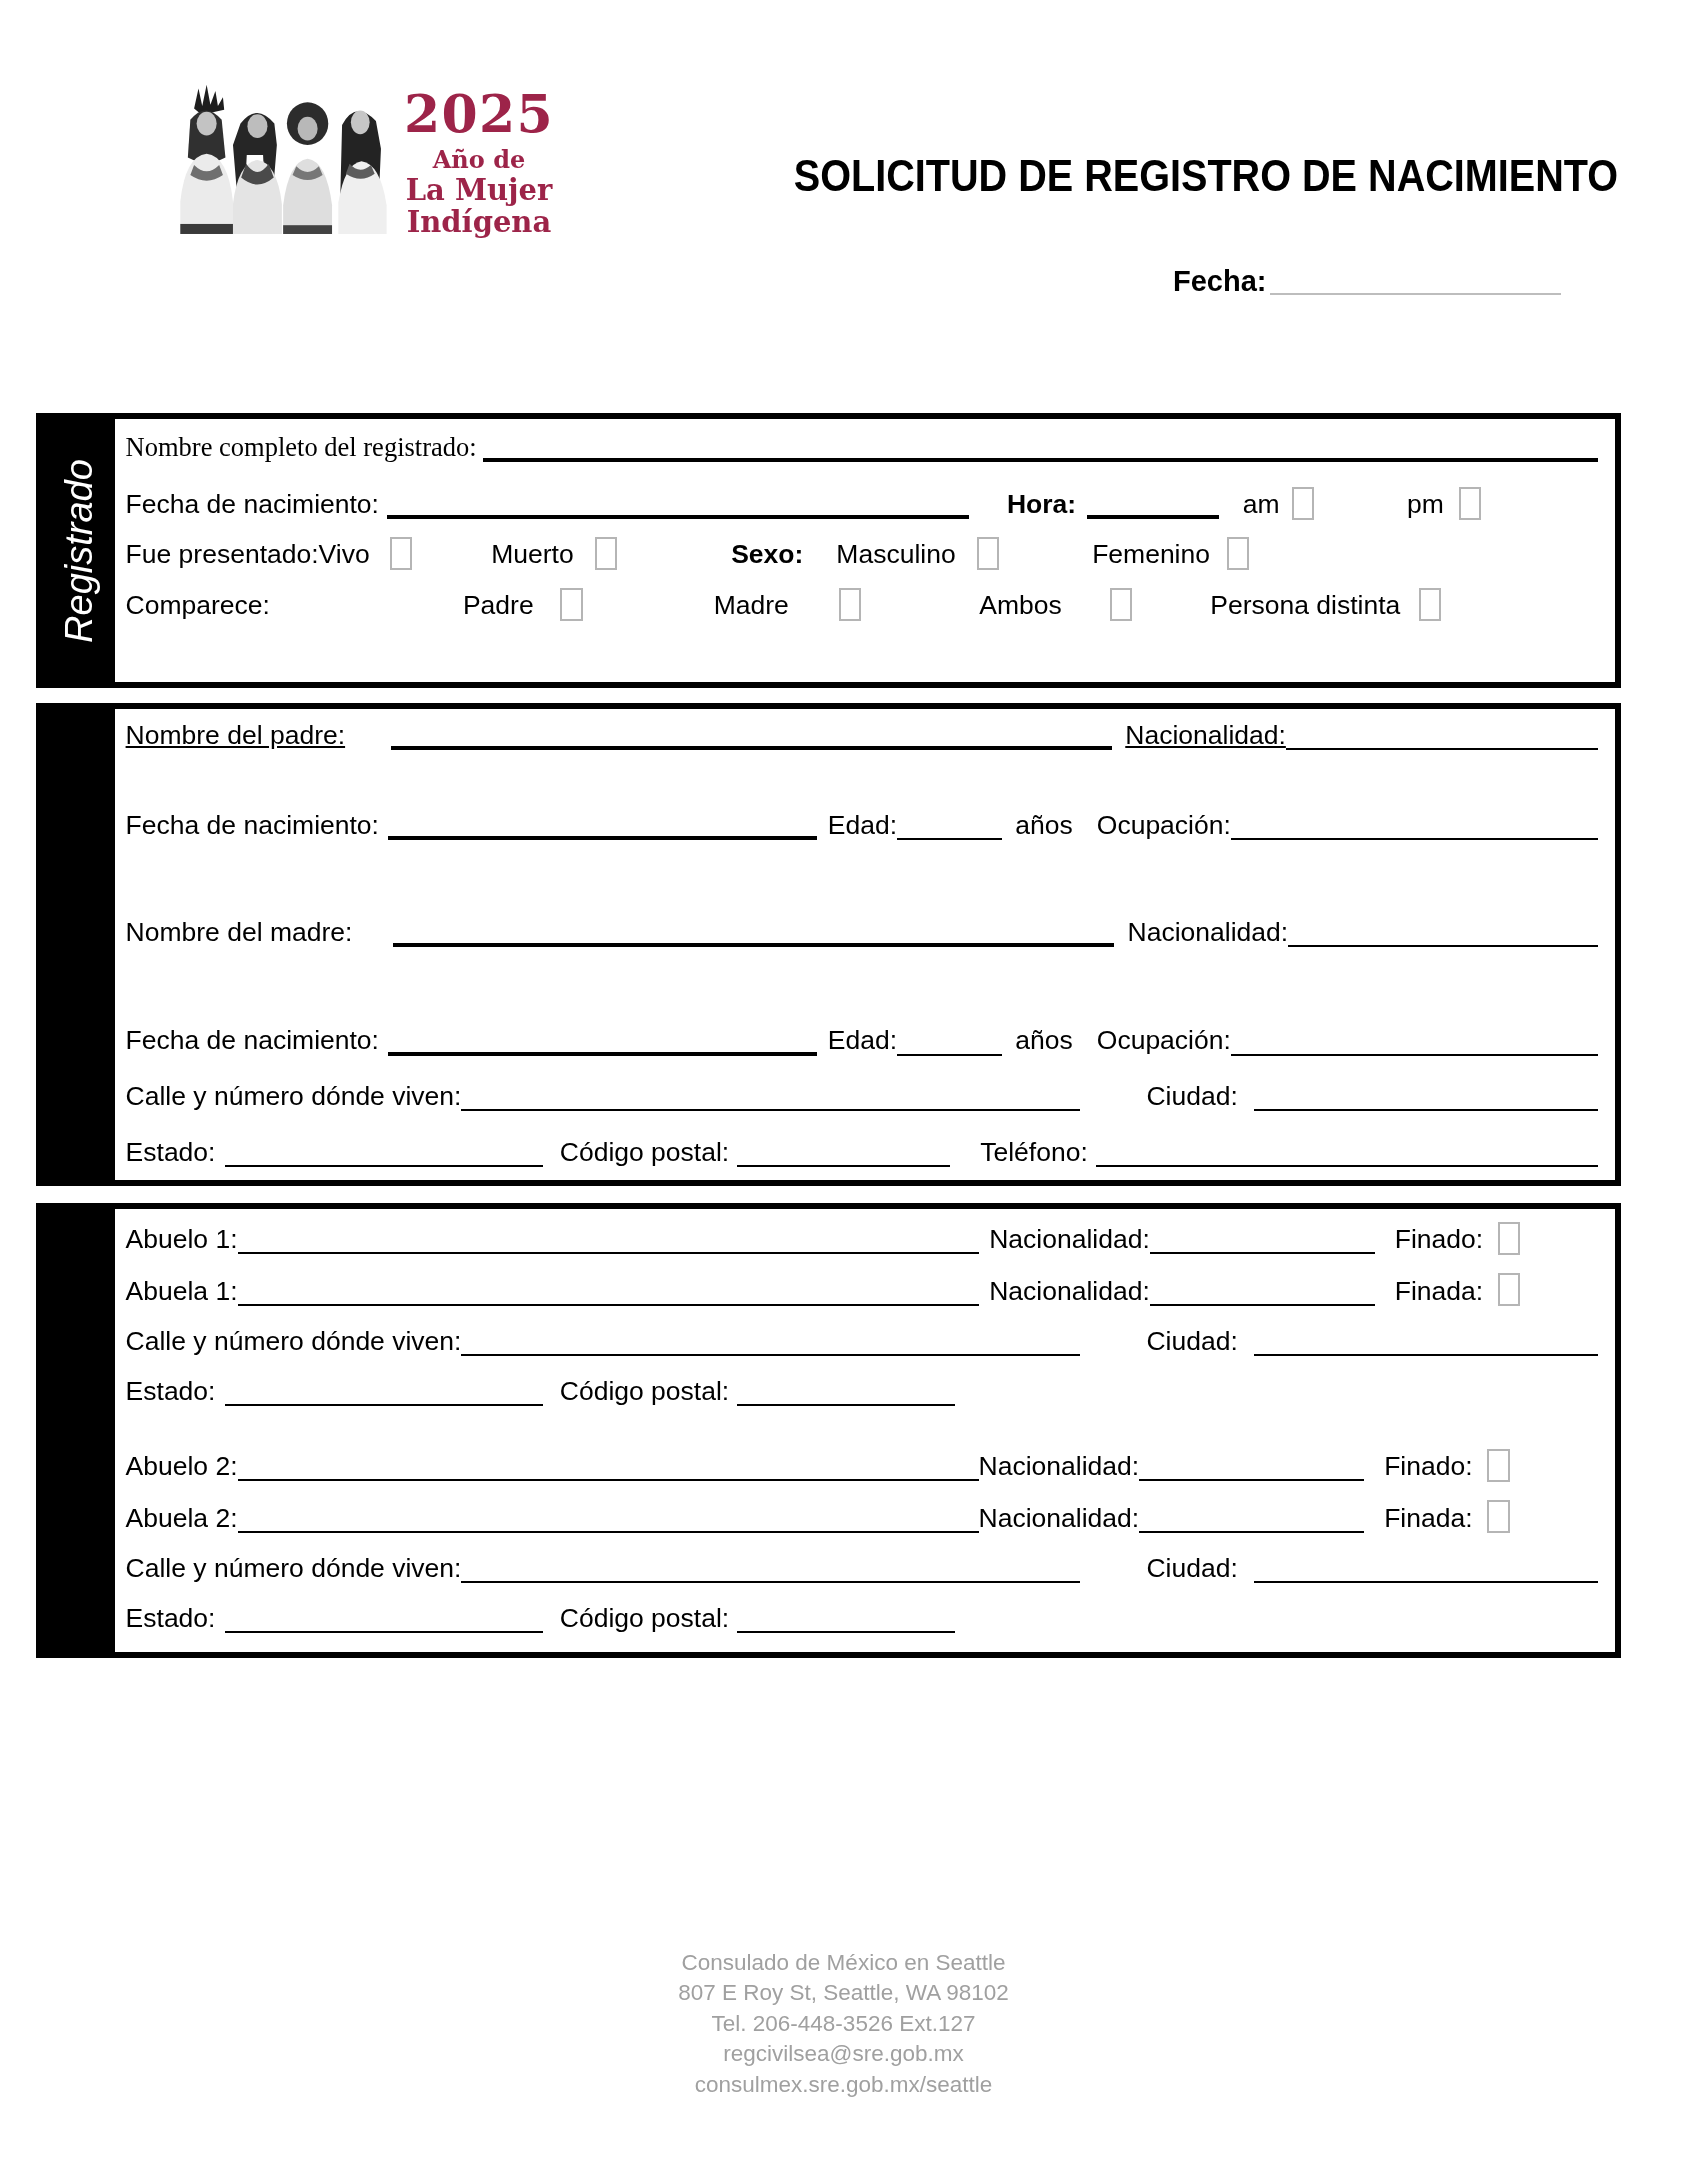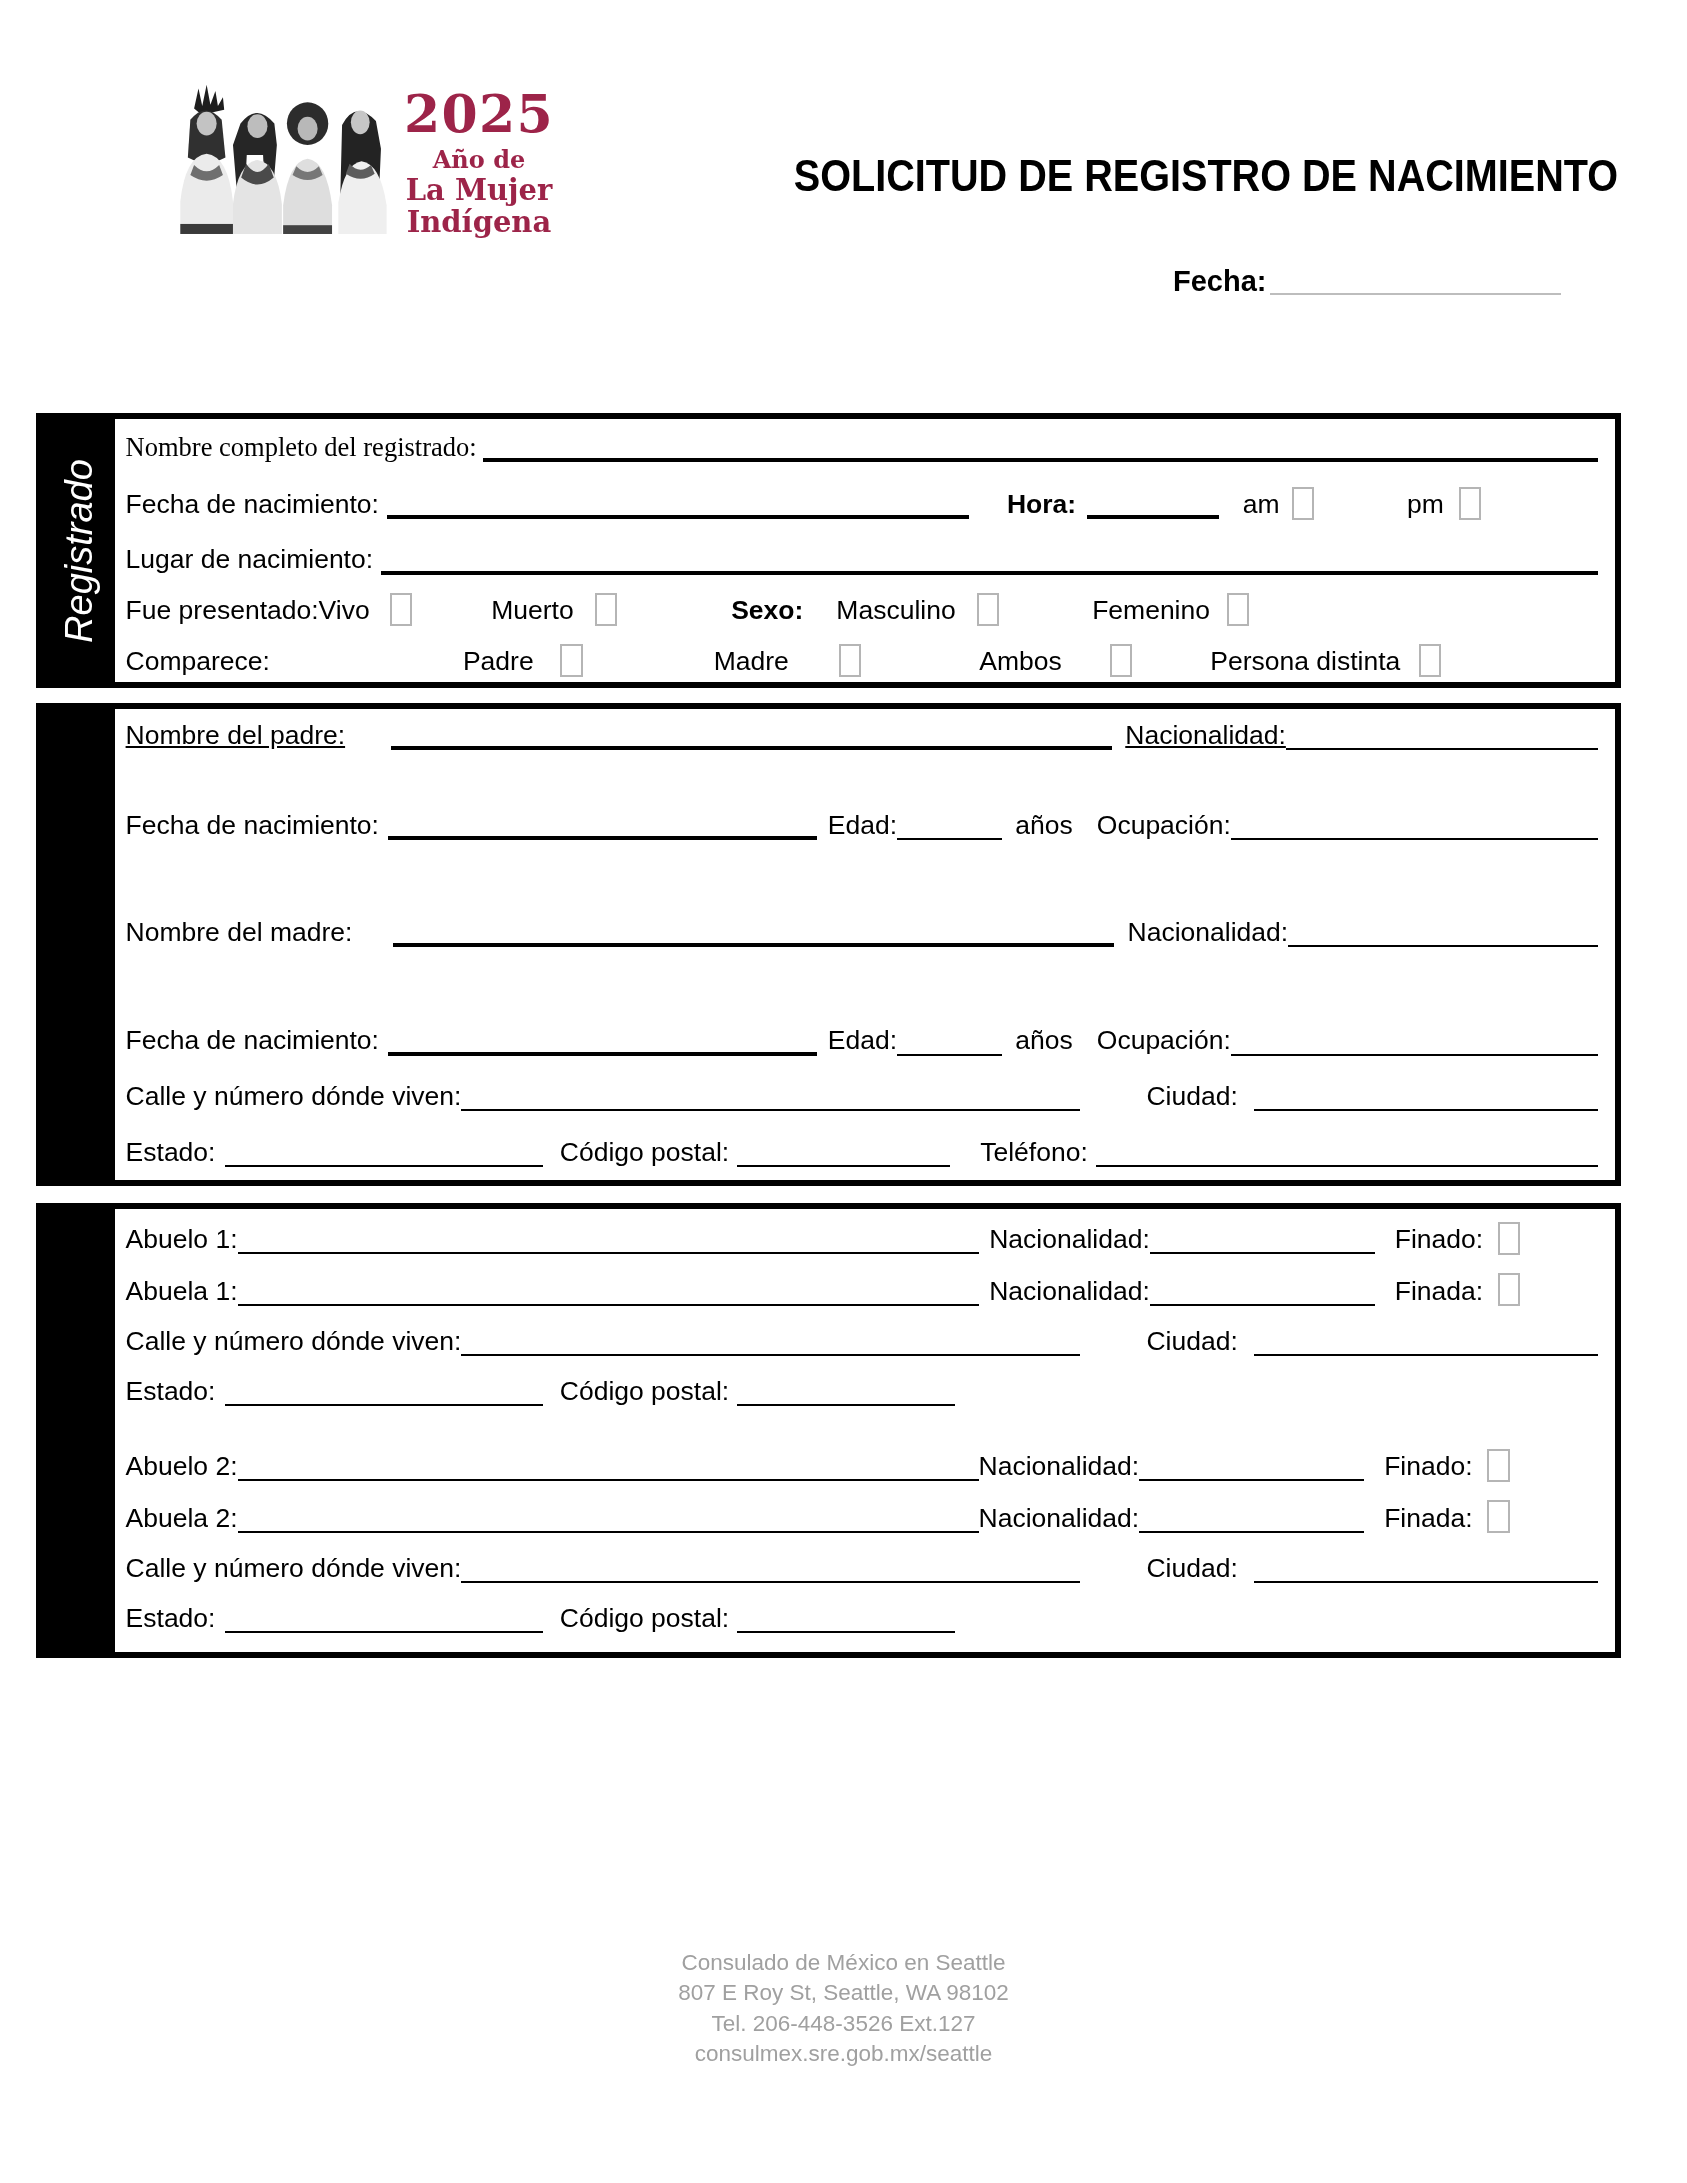--- a/index.html
+++ b/index.html
@@ -116,24 +116,20 @@
         <span class="lbl">Fecha de nacimiento:</span>
         <div class="ln" style="width:582px; margin-left:8px;"></div>
         <span class="lbl b" style="margin-left:38px;">Hora:</span>
         <div class="ln" style="width:132px; margin-left:10.6px;"></div>
         <span class="lbl" style="margin-left:24px;">am</span>
         <div class="cb" style="margin-left:12px;"></div>
         <span class="lbl" style="margin-left:93px;">pm</span>
         <div class="cb" style="margin-left:14.6px;"></div>
       </div>
 
-      <div class="row" style="margin-top:22.5px;">
-        <span class="lbl">Lugar de nacimiento:</span>
-        <div class="ln grow" style="margin-left:8px;"></div>
-      </div>
 
       <div class="row" style="margin-top:16px;">
         <span class="lbl">Fue presentado:</span>
         <span class="lbl" style="">Vivo</span>
         <div class="cb" style="margin-left:20px;"></div>
         <span class="lbl" style="margin-left:79px;">Muerto</span>
         <div class="cb" style="margin-left:21px;"></div>
         <span class="lbl b" style="margin-left:114px;">Sexo:</span>
         <span class="lbl" style="margin-left:33px;">Masculino</span>
         <div class="cb" style="margin-left:21px;"></div>
@@ -281,17 +277,18 @@
         <div class="ln t" style="width:218px; margin-left:8px;"></div>
       </div>
 
     </div>
   </div>
 
   <div class="footer">
     <div>Consulado de México en Seattle</div>
     <div>807 E Roy St, Seattle, WA 98102</div>
     <div>Tel. 206-448-3526 Ext.127</div>
+    <div>regcivilsea@sre.gob.mx</div>
     <div>consulmex.sre.gob.mx/seattle</div>
   </div>
 
 </div>
 
 
 </body></html>

